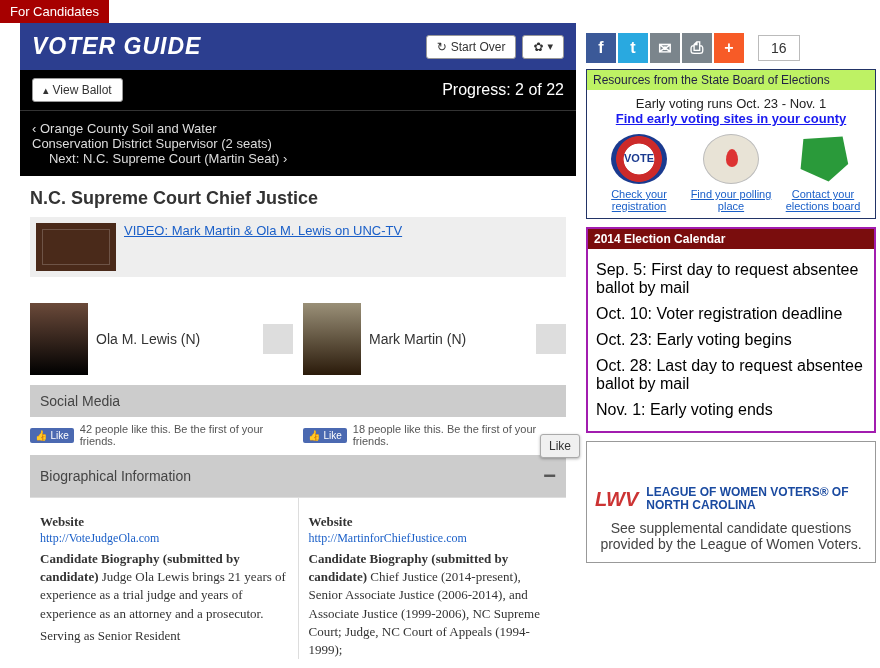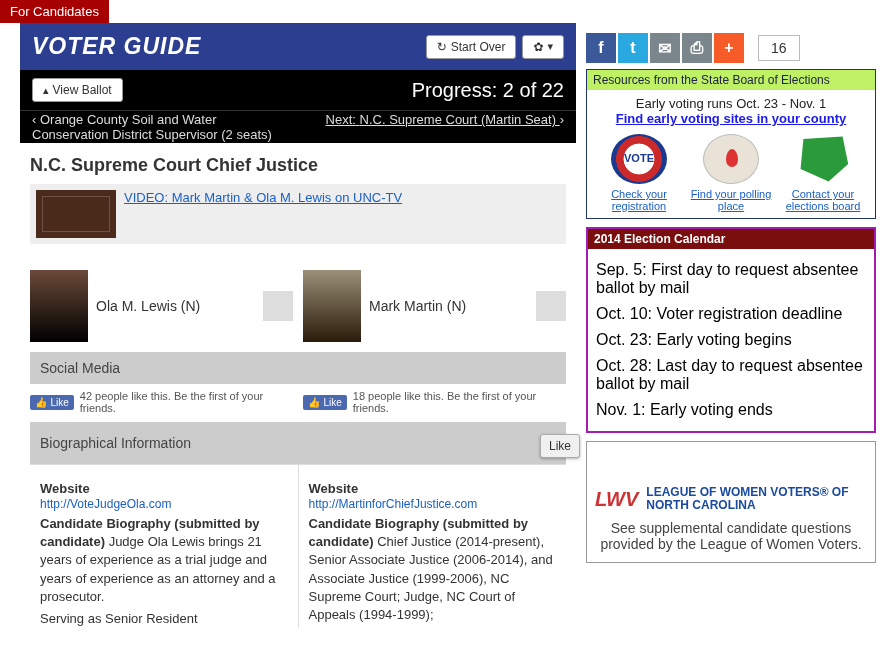--- a/index.html
+++ b/index.html
@@ -6,40 +6,40 @@
 body { font-family: Arial, Helvetica, sans-serif; background: #fff; width: 880px; height: 668px; overflow: hidden; position: relative; }
 .topbar { background:#a60000; color:#fff; padding:4px 10px; font-size:13px; display:inline-block; }
 .layout { display:flex; gap:10px; padding:0 0 0 0; }
 .main { width:556px; margin-left:20px; }
 .side { width:290px; margin-top:10px; }
 .header { background:#2c3e8f; color:#fff; padding:10px 12px; display:flex; align-items:center; justify-content:space-between; }
 .header h1 { font-size:23px; font-weight:bold; font-style:italic; letter-spacing:1px; }
 .hbtns { display:flex; gap:6px; }
 .btn { background:#fff; border:1px solid #999; border-radius:3px; padding:4px 10px; font-size:12px; cursor:pointer; display:inline-flex; align-items:center; gap:4px; color:#333; }
 .bar2 { background:#000; color:#fff; padding:8px 12px; display:flex; align-items:center; justify-content:space-between; }
-.progress { font-size:20px; }
-.bar3 { background:#000; color:#ddd; padding:1px 12px; display:flex; justify-content:space-between; font-size:13px; border-top:1px solid #333; }
+.progress { font-size:16px; }
+.bar3 { background:#000; color:#ddd; padding:10px 12px; display:flex; justify-content:space-between; font-size:13px; border-top:1px solid #333;flex-direction:column; }
 .bar3 .half { width:48%; }
-.bar3 .rgt { text-align:right;text-decoration:underline; }
+.bar3 .rgt { text-align:right; }
 .racetitle { font-size:18px; font-weight:bold; padding:12px 10px 8px; color:#333; }
 .videorow { background:#eee; margin:0 10px; padding:6px; display:flex; gap:8px; align-items:flex-start; }
 .vthumb { width:80px; height:48px; background:#4a2a1a; position:relative; }
 .vthumb::after{content:"";position:absolute;left:6px;top:6px;right:6px;bottom:6px;border:1px solid rgba(255,255,255,.2);}
 .videolink { color:#1a5fc8; font-size:13px; }
 .candrow { display:flex; gap:10px; margin:26px 10px 10px; }
 .cand { flex:1; background:#fff; display:flex; align-items:center; gap:8px; }
 .cimg { width:58px; height:72px; background:#333; }
 .cimg.c1{background:linear-gradient(#6b4a3a,#000);} .cimg.c2{background:linear-gradient(#9a9078,#2a1a0a);}
 .cname { font-size:14px; color:#333; flex:1; }
 .checkbox { width:30px; height:30px; background:#ddd; }
 .section-hdr { background:#ccc; color:#444; font-size:14px; padding:8px 10px; margin:8px 10px 0; display:flex; justify-content:space-between; align-items:center; }
 .likebar { display:flex; gap:10px; margin:6px 10px; }
 .likehalf { flex:1; display:flex; align-items:center; gap:6px; font-size:11px; color:#555; }
 .fblike { background:#4b69b1; color:#fff; font-size:10px; padding:2px 5px; border-radius:2px; display:inline-flex; align-items:center; gap:3px; }
-.bio { display:flex; gap:0; margin:0 10px; border-top:1px solid #ddd; }
+.bio { display:flex; gap:0; margin:0 10px; border-top:1px solid #ddd;font-family:Liberation Serif, serif; }
 .biohalf { flex:1; padding:10px 10px 0; font-size:13px; color:#333; }
 .biohalf.lft{border-right:1px solid #ddd;}
 .biohalf .lbl { font-weight:bold; margin-top:6px; }
 .biohalf a { color:#1a5fc8; text-decoration:none; font-size:12px; }
 .biohalf p { margin-top:4px; line-height:1.4; }
 
 .sharebar { display:flex; gap:2px; align-items:center; margin-bottom:6px; }
 .sb { width:30px; height:30px; color:#fff; display:flex; align-items:center; justify-content:center; font-weight:bold; font-size:16px; }
 .sb.fb{background:#3b5998;} .sb.tw{background:#29a9e0;} .sb.ml{background:#7b858c;} .sb.pr{background:#7b858c;} .sb.ad{background:#f75b27;}
 .scount { border:1px solid #bbb; padding:4px 12px; font-size:14px; color:#333; margin-left:12px; }

